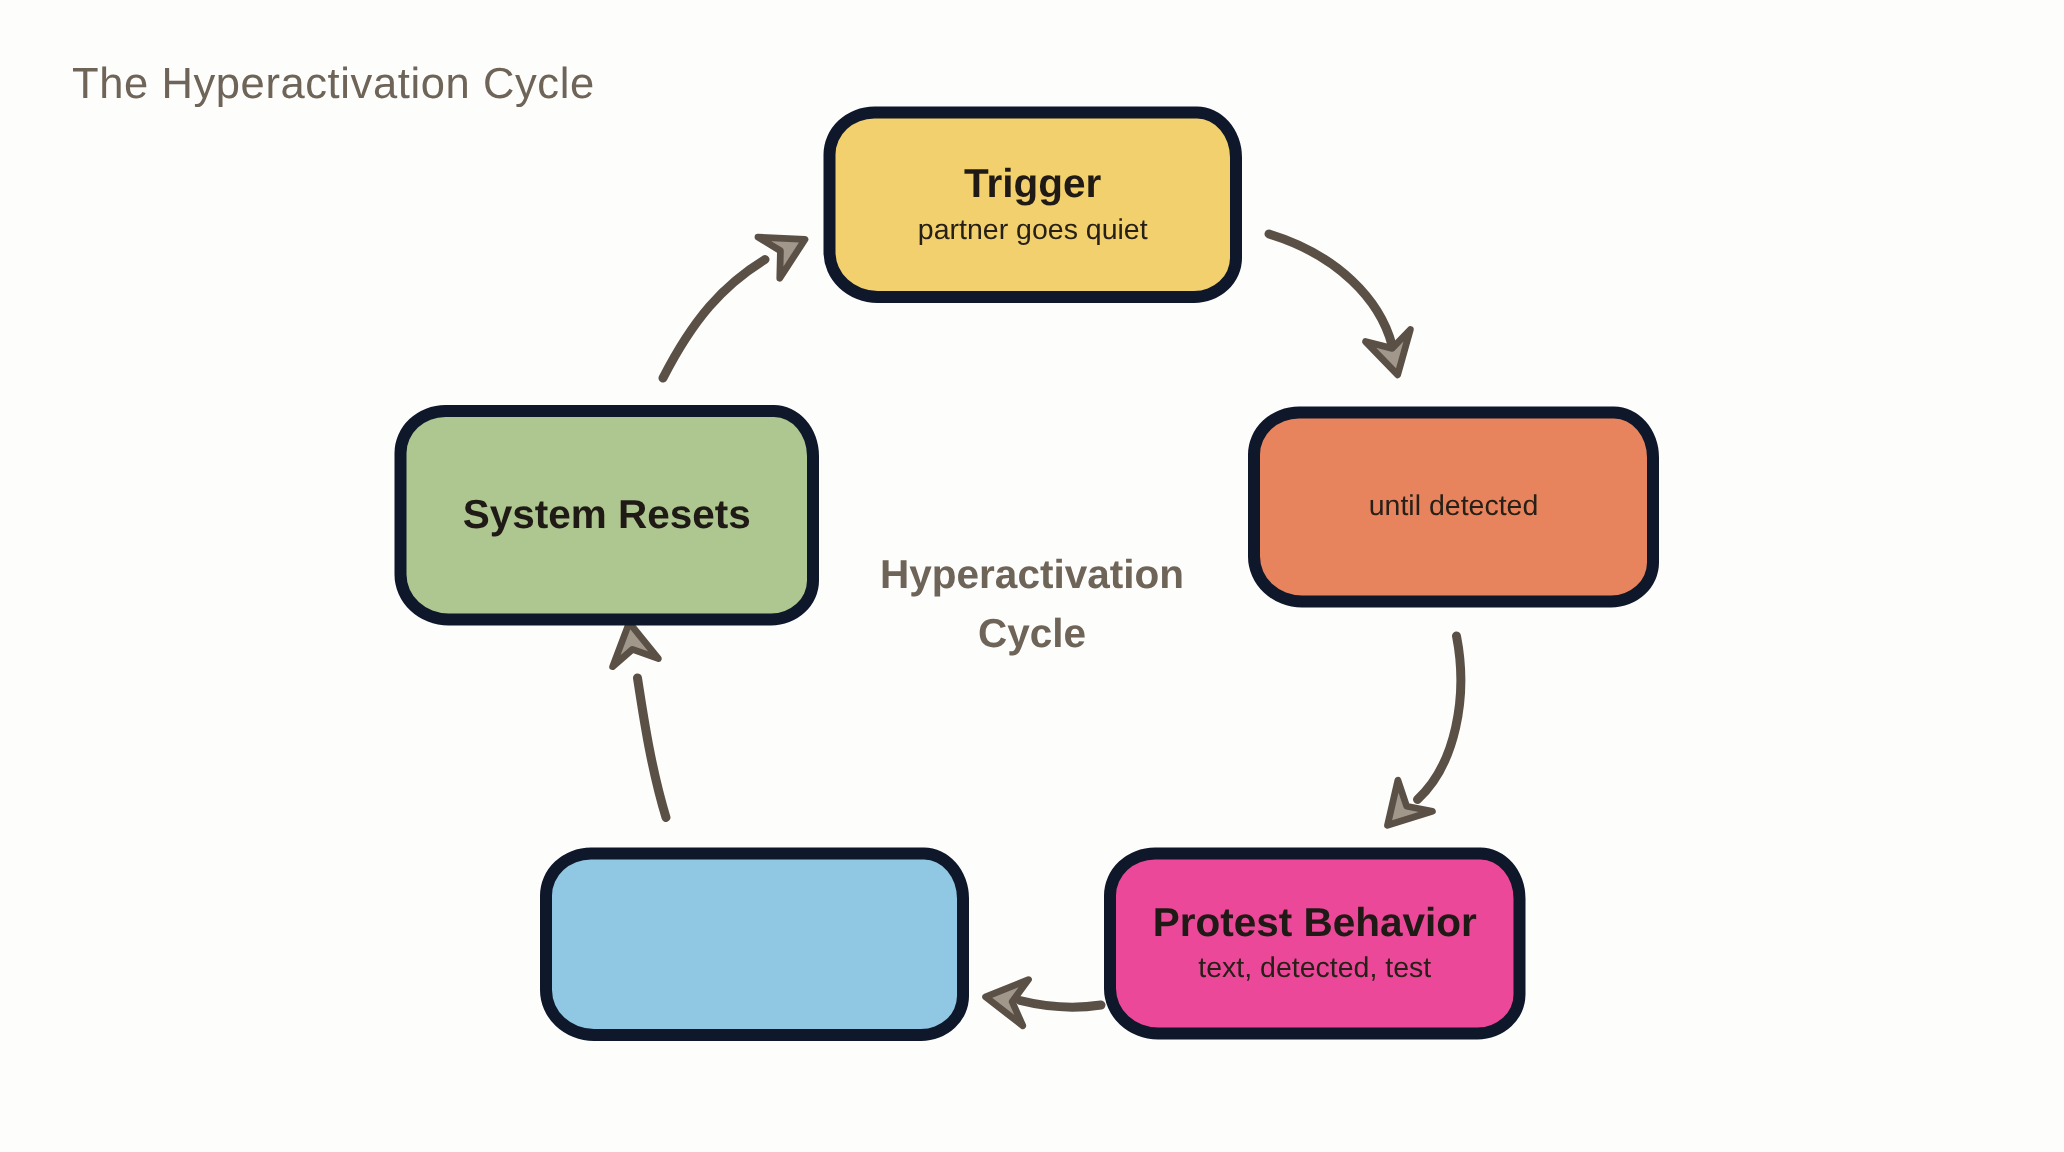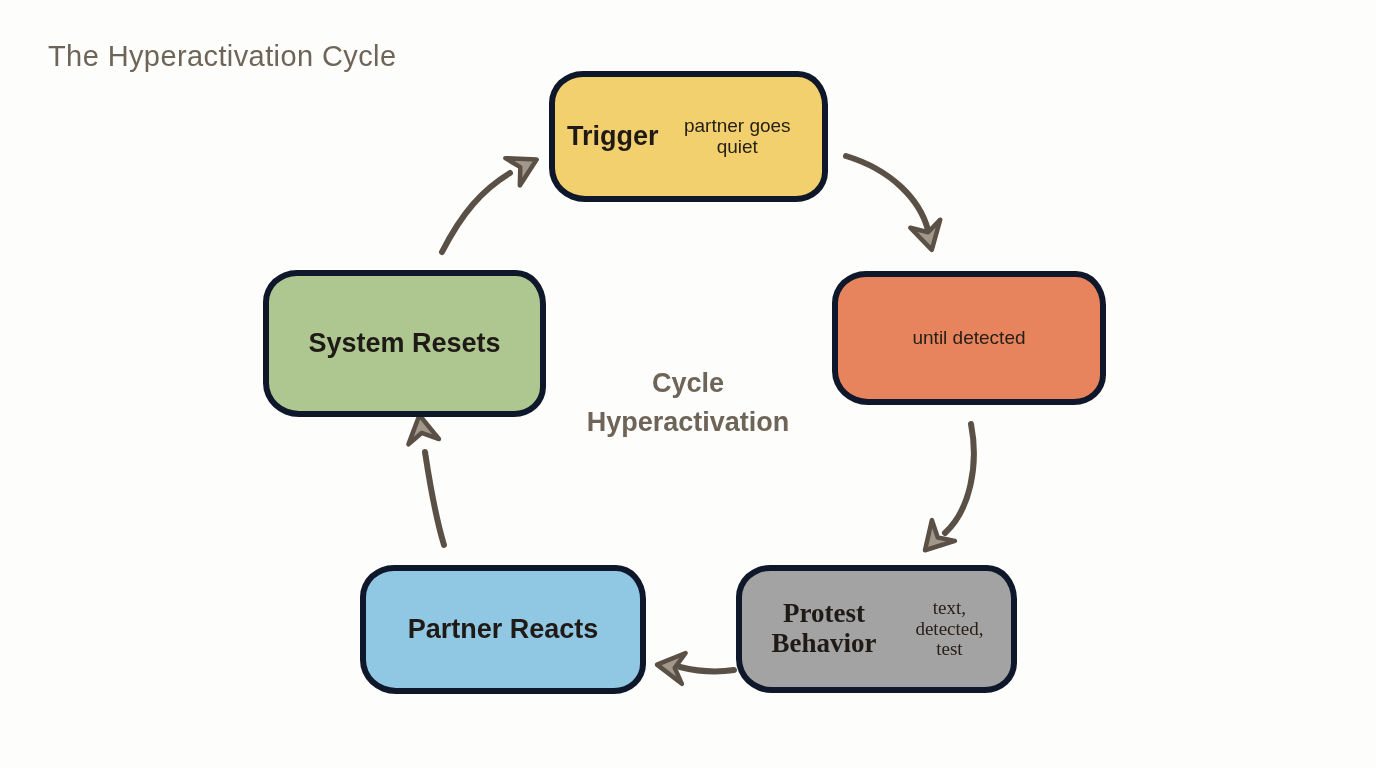--- a/index.html
+++ b/index.html
@@ -26,24 +26,24 @@
   .arrow-layer {
     position: absolute;
     left: 0; top: 0;
     width: 1376px;
     height: 768px;
     pointer-events: none;
   }
   .node {
     position: absolute;
     box-sizing: border-box;
-    border: 6px solid #0f172a;
+    border: 8px solid #0f172a;
     border-radius: 34px 30px 32px 36px / 32px 34px 30px 34px;
     display: flex;
-    flex-direction: row;
+    flex-direction: column;
     align-items: center;
     justify-content: center;
     gap: 6px;
     text-align: center;
     padding: 6px 12px;
   }
   .node-title {
     font-size: 27px;
     font-weight: 700;
     color: #1f1a15;
@@ -102,29 +102,28 @@
 
 <div class="node node-trigger" style="background-color: rgb(242, 208, 110);">
   <div class="node-title">Trigger</div>
   <div class="node-sub">partner goes quiet</div>
 </div>
 
 <div class="node node-amygdala-fires" style="background-color: rgb(232, 132, 93);">
   <div class="node-sub">until detected</div>
 </div>
 
-<div class="node node-protest-behavior" style="background-color: #a3a3a3; font-family: Liberation Serif, serif;">
+<div class="node node-protest-behavior" style="background-color: #ec4899;">
   <div class="node-title">Protest Behavior</div>
   <div class="node-sub">text, detected, test</div>
 </div>
 
 <div class="node node-partner-reacts" style="background-color: rgb(144, 199, 227);">
-  <div class="node-title">Partner Reacts</div>
 </div>
 
 <div class="node node-system-resets" style="background-color: rgb(174, 199, 145);">
   <div class="node-title">System Resets</div>
 </div>
 
 <div class="center-label">
+  <div>Hyperactivation</div>
   <div>Cycle</div>
-  <div>Hyperactivation</div>
 </div>
 
 </body></html>

